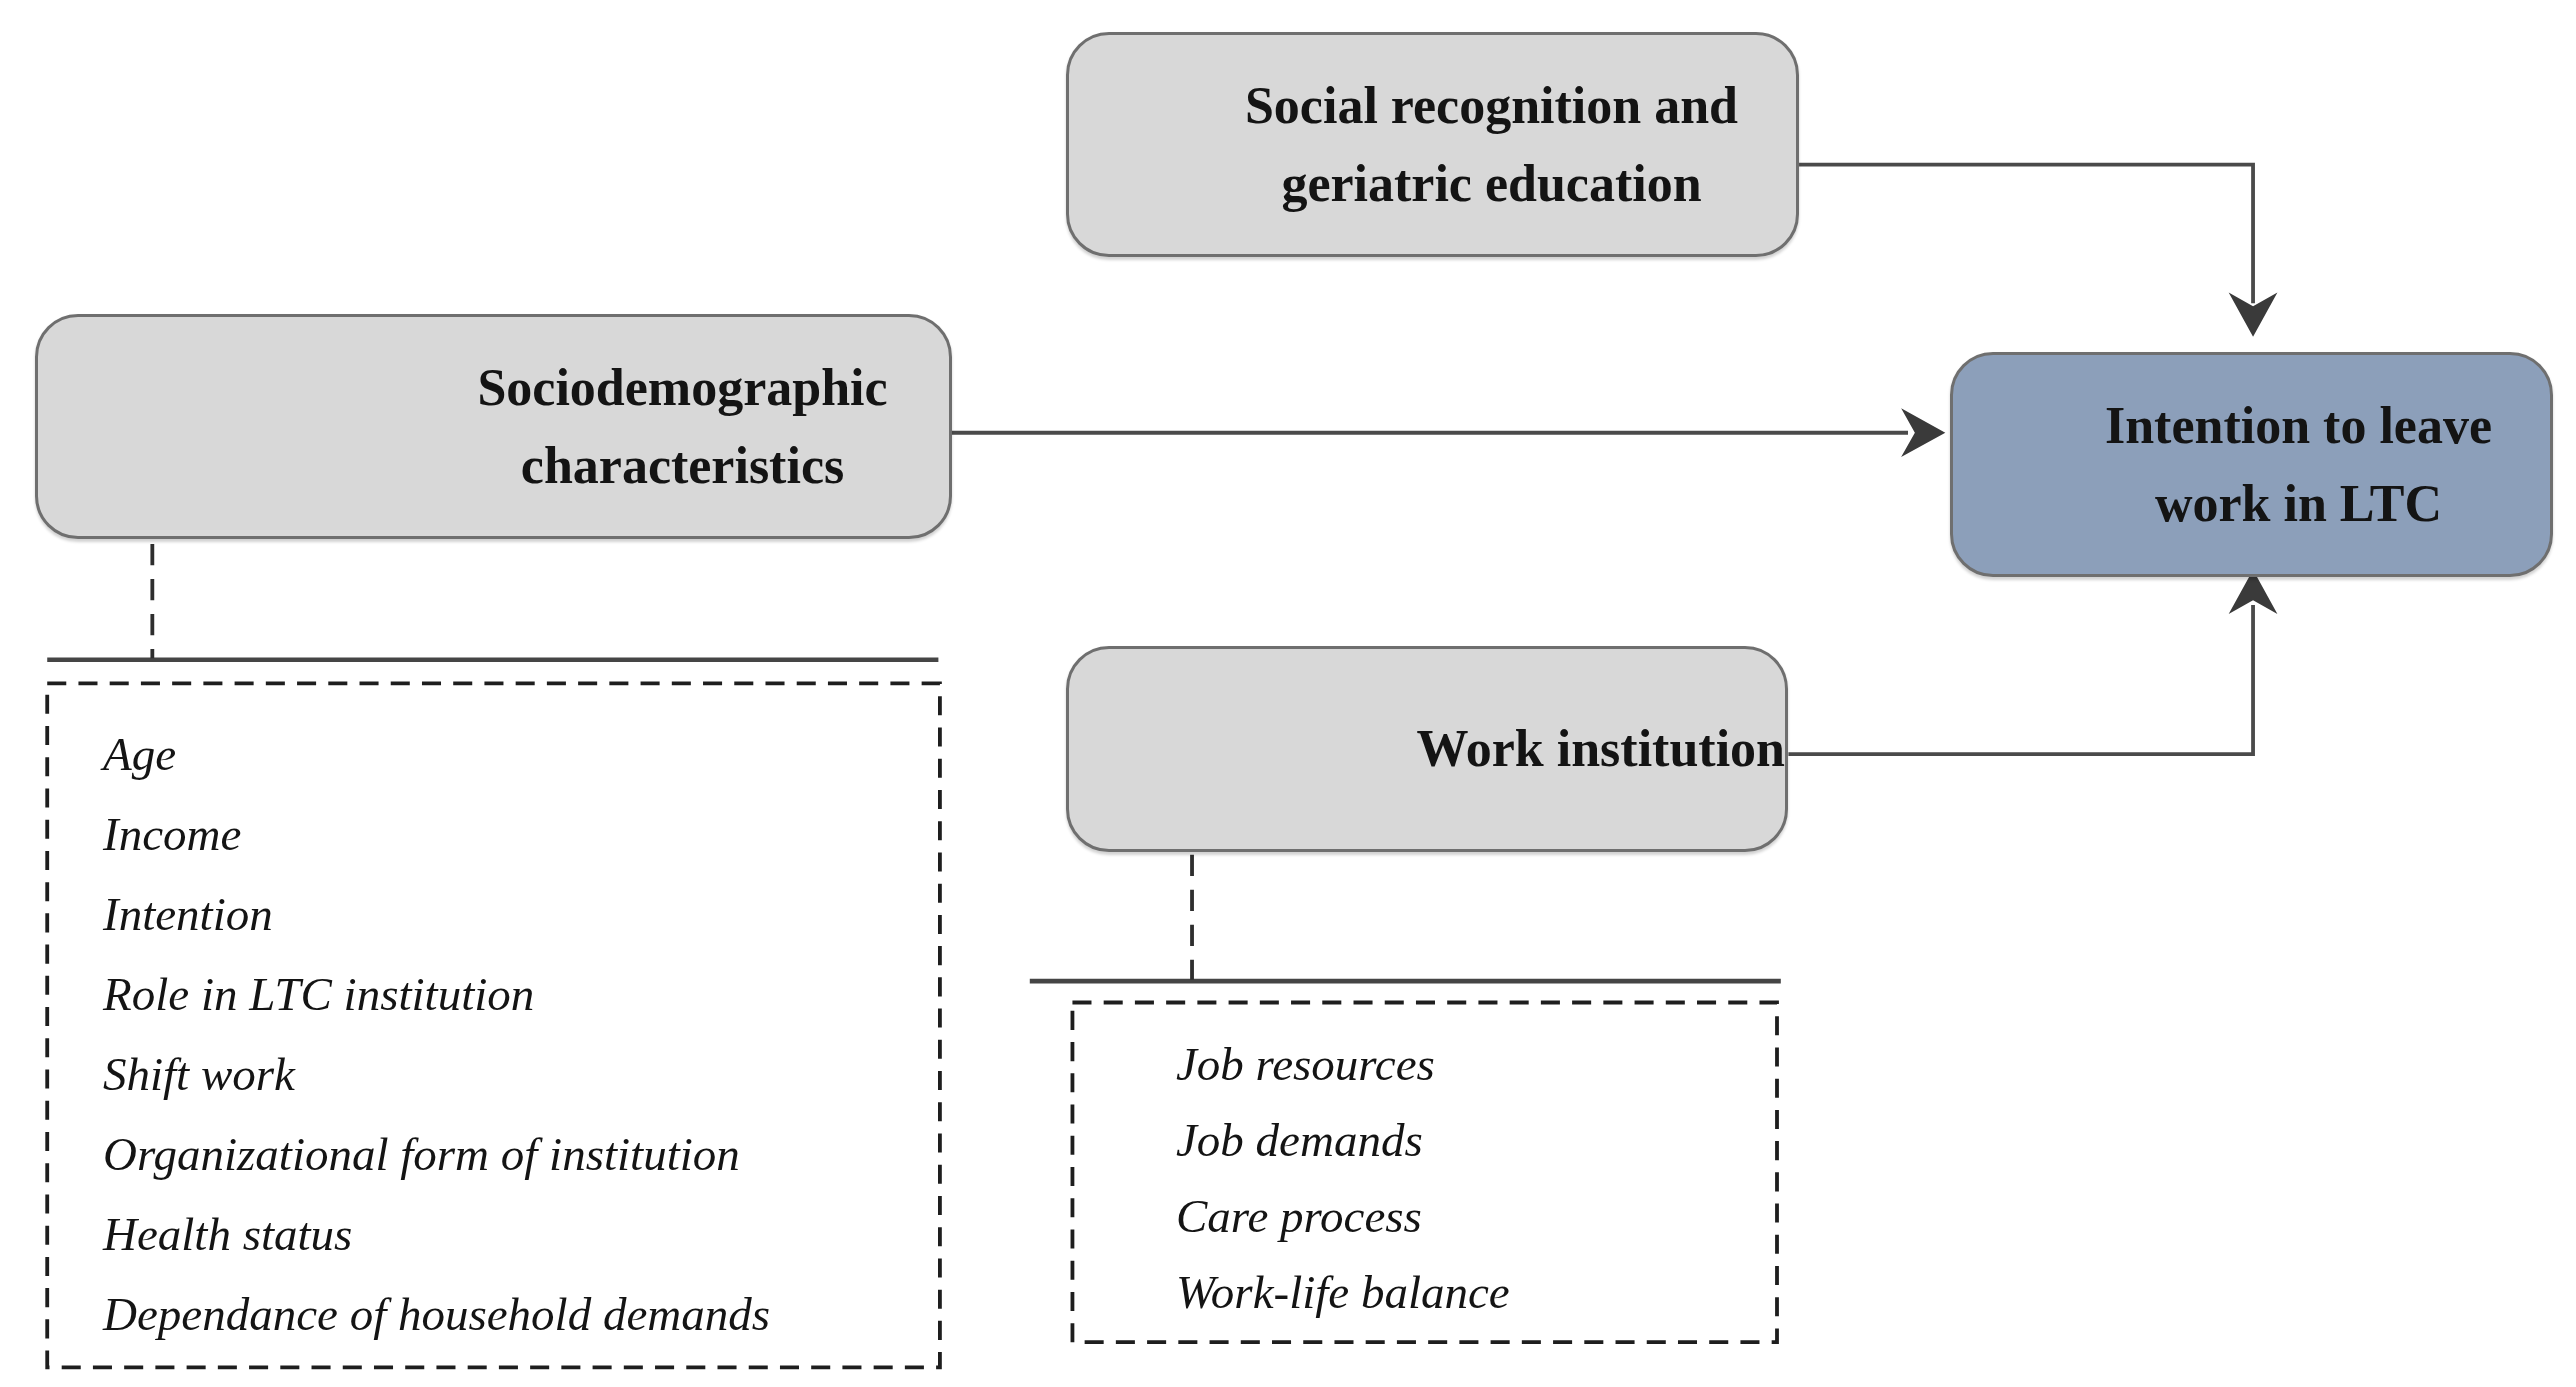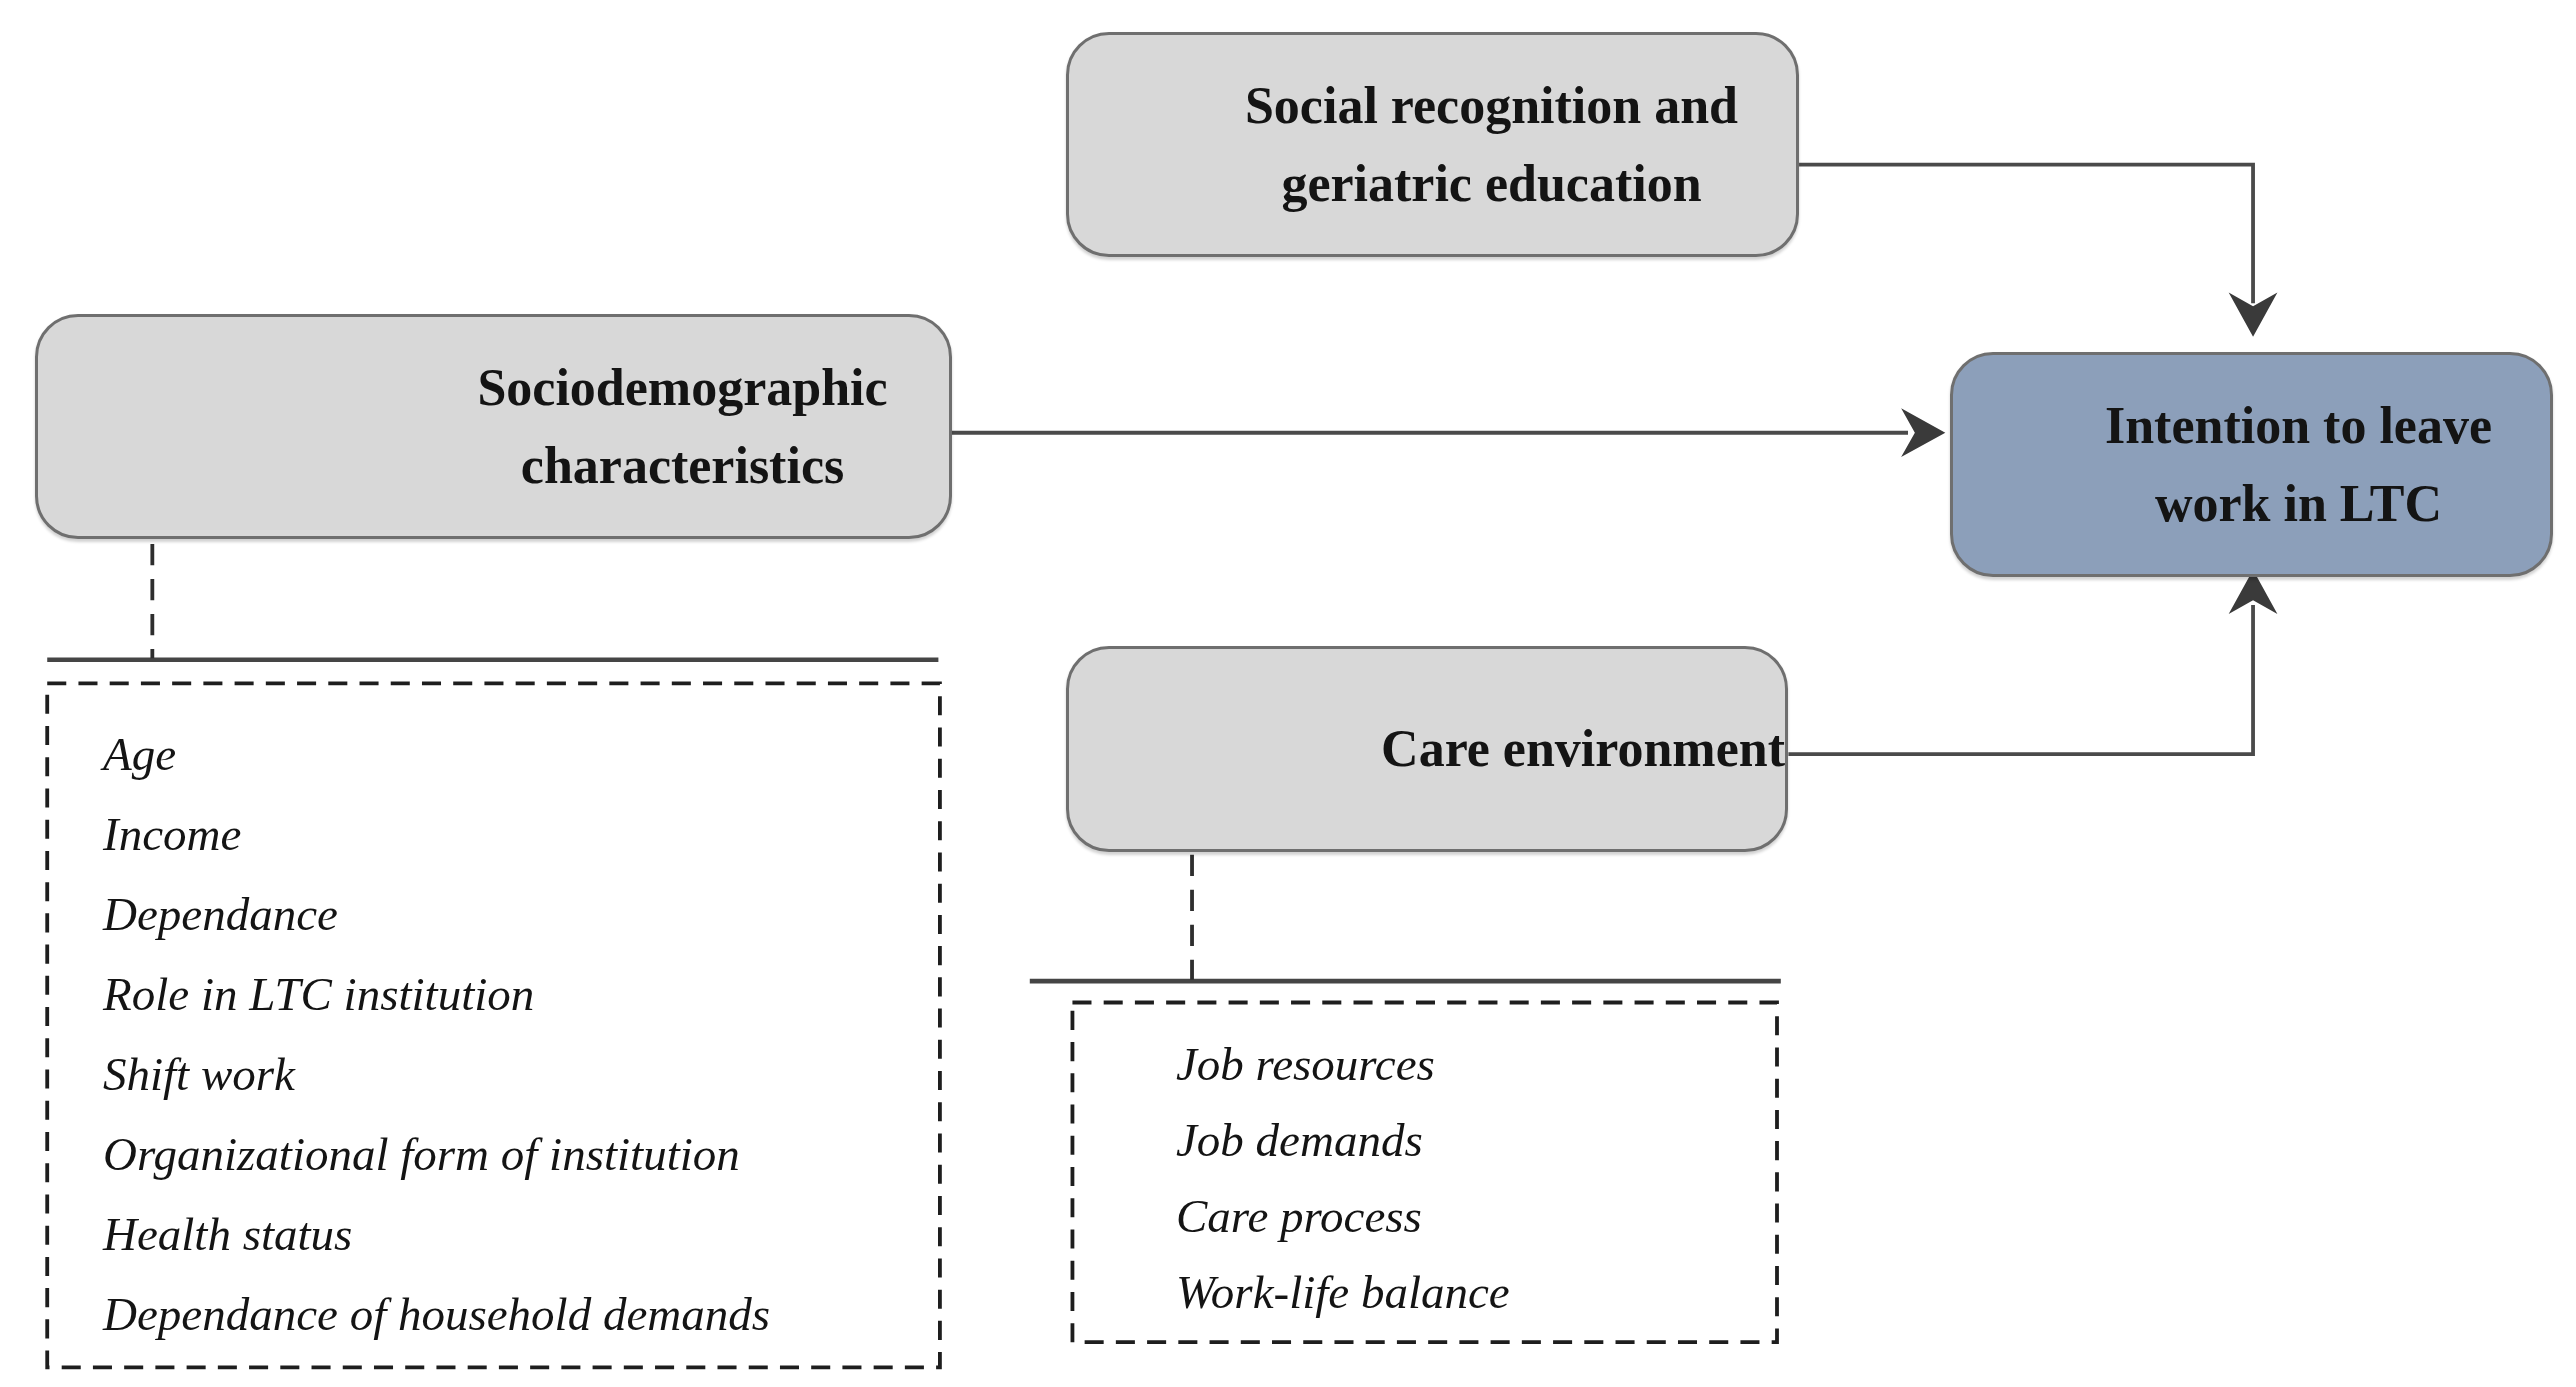--- a/index.html
+++ b/index.html
@@ -81,27 +81,27 @@
 
   <div class="box" style="left:35px;top:314px;width:917px;height:225px;">
     <span class="label" style="max-width:533px;">Sociodemographic characteristics</span>
   </div>
 
   <div class="box outcome" style="left:1950px;top:340px;width:603px;height:225px;">
     <span class="label" style="max-width:503px;">Intention to leave work in LTC</span>
   </div>
 
   <div class="box" style="left:1066px;top:646px;width:722px;height:206px;">
-    <span class="label">Care environment</span>
+    <span class="label">Work institution</span>
   </div>
 
   <div class="factors left" style="left:47px;top:683px;width:893px;height:684px;padding:30.5px 15.2px 0 56px;">
     <div class="item">Age</div>
     <div class="item">Income</div>
-    <div class="item">Dependance</div>
+    <div class="item">Intention</div>
     <div class="item">Role in LTC institution</div>
     <div class="item">Shift work</div>
     <div class="item">Organizational form of institution</div>
     <div class="item">Health status</div>
     <div class="item">Dependance of household demands</div>
   </div>
 
   <div class="factors center" style="left:1120px;top:1002px;width:705px;height:340px;padding:24.4px 15.2px 0 56px;">
     <div class="item">Job resources</div>
     <div class="item">Job demands</div>

